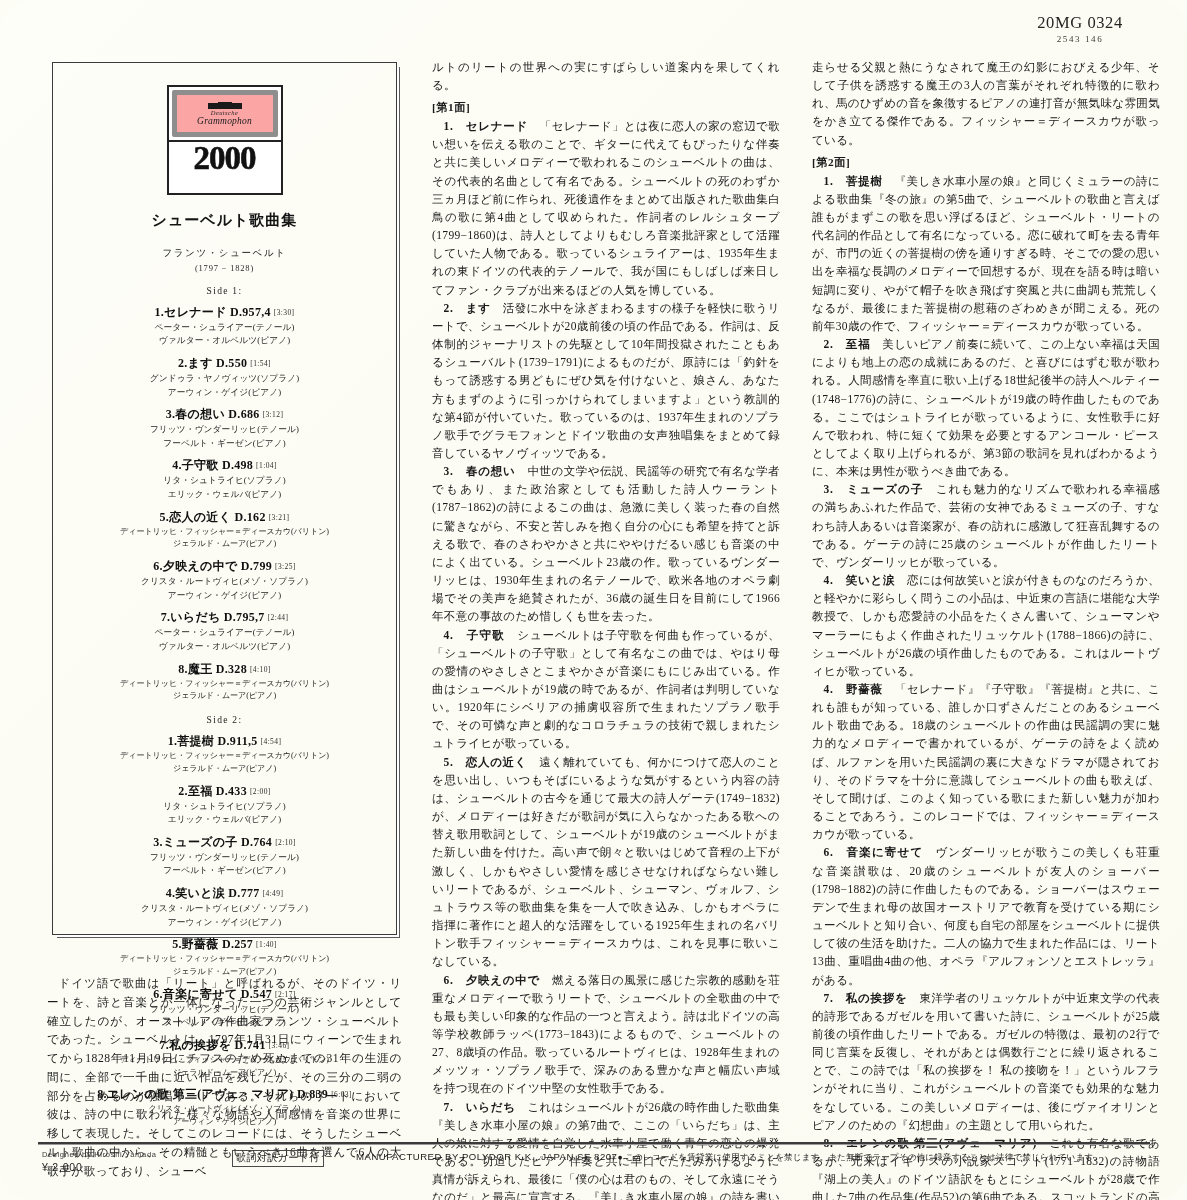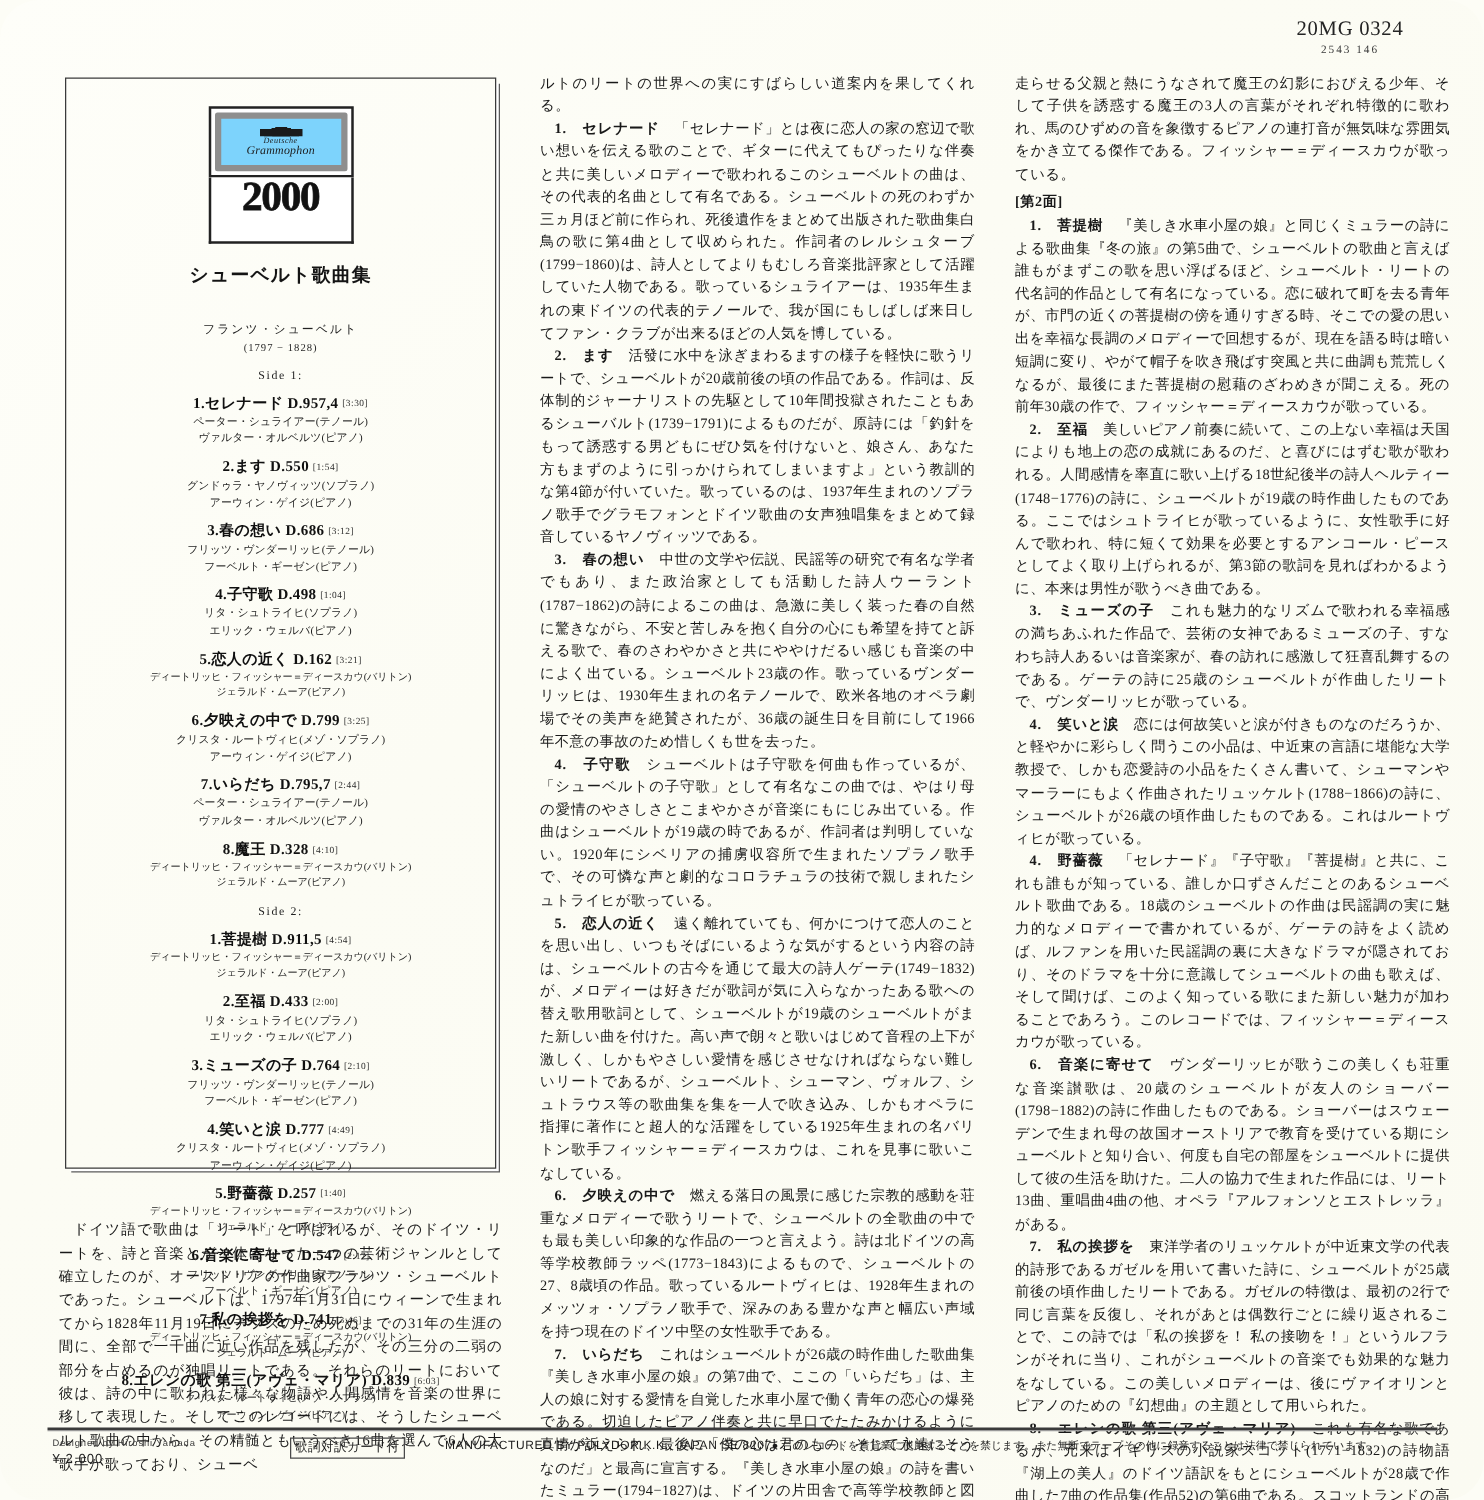--- a/index.html
+++ b/index.html
@@ -63,21 +63,21 @@
     margin: 6px auto 0 auto;
   }
   .dg-cartouche {
     border: 2px solid #222;
     padding: 3px;
     background: #fff;
   }
   .dg-inner-frame {
     border: 5px solid #8e8e8e;
     border-radius: 2px;
-    background: #7dd3fc;
+    background: #fca5a5;
     padding: 5px 4px 6px 4px;
     text-align: center;
     position: relative;
   }
   .dg-tulip {
     width: 34px;
     height: 9px;
     margin: 0 auto 1px auto;
     background:
       radial-gradient(ellipse at 50% 100%, #1a1a1a 0 58%, transparent 59%),
@@ -120,21 +120,21 @@
     font-size: 15px;
     font-weight: bold;
     letter-spacing: 1px;
     margin-top: 16px;
     color: #141414;
   }
   .composer {
     text-align: center;
     font-size: 9.5px;
     letter-spacing: 1.6px;
-    margin-top: 27px;
+    margin-top: 17px;
     color: #222;
   }
   .composer-dates {
     text-align: center;
     font-size: 8.5px;
     letter-spacing: 0.8px;
     margin-top: 3px;
     color: #2a2a2a;
   }
   .side-label {
@@ -385,20 +385,21 @@
         </div>
       </div>
   </div>
 
   <div class="left-body">
     <p>ドイツ語で歌曲は「リート」と呼ばれるが、そのドイツ・リートを、詩と音楽とが一体になった一つの芸術ジャンルとして確立したのが、オーストリアの作曲家フランツ・シューベルトであった。シューベルトは、1797年1月31日にウィーンで生まれてから1828年11月19日にチフスのため死ぬまでの31年の生涯の間に、全部で一千曲に近い作品を残したが、その三分の二弱の部分を占めるのが独唱リートである。それらのリートにおいて彼は、詩の中に歌われた様々な物語や人間感情を音楽の世界に移して表現した。そしてこのレコードには、そうしたシューベルト歌曲の中から、その精髄ともいうべき16曲を選んで6人の大歌手が歌っており、シューベ</p>
   </div>
 
   <div class="col center">
     <p>ルトのリートの世界への実にすばらしい道案内を果してくれる。</p>
+    <p class="side-head">[第1面]</p>
     <div id="center-notes">
         <p class="note"><b>1.　セレナード</b><span>　「セレナード」とは夜に恋人の家の窓辺で歌い想いを伝える歌のことで、ギターに代えてもぴったりな伴奏と共に美しいメロディーで歌われるこのシューベルトの曲は、その代表的名曲として有名である。シューベルトの死のわずか三ヵ月ほど前に作られ、死後遺作をまとめて出版された歌曲集白鳥の歌に第4曲として収められた。作詞者のレルシュターブ(1799−1860)は、詩人としてよりもむしろ音楽批評家として活躍していた人物である。歌っているシュライアーは、1935年生まれの東ドイツの代表的テノールで、我が国にもしばしば来日してファン・クラブが出来るほどの人気を博している。</span></p>
         <p class="note"><b>2.　ます</b><span>　活發に水中を泳ぎまわるますの様子を軽快に歌うリートで、シューベルトが20歳前後の頃の作品である。作詞は、反体制的ジャーナリストの先駆として10年間投獄されたこともあるシューバルト(1739−1791)によるものだが、原詩には「釣針をもって誘惑する男どもにぜひ気を付けないと、娘さん、あなた方もまずのように引っかけられてしまいますよ」という教訓的な第4節が付いていた。歌っているのは、1937年生まれのソプラノ歌手でグラモフォンとドイツ歌曲の女声独唱集をまとめて録音しているヤノヴィッツである。</span></p>
         <p class="note"><b>3.　春の想い</b><span>　中世の文学や伝説、民謡等の研究で有名な学者でもあり、また政治家としても活動した詩人ウーラント(1787−1862)の詩によるこの曲は、急激に美しく装った春の自然に驚きながら、不安と苦しみを抱く自分の心にも希望を持てと訴える歌で、春のさわやかさと共にややけだるい感じも音楽の中によく出ている。シューベルト23歳の作。歌っているヴンダーリッヒは、1930年生まれの名テノールで、欧米各地のオペラ劇場でその美声を絶賛されたが、36歳の誕生日を目前にして1966年不意の事故のため惜しくも世を去った。</span></p>
         <p class="note"><b>4.　子守歌</b><span>　シューベルトは子守歌を何曲も作っているが、「シューベルトの子守歌」として有名なこの曲では、やはり母の愛情のやさしさとこまやかさが音楽にもにじみ出ている。作曲はシューベルトが19歳の時であるが、作詞者は判明していない。1920年にシベリアの捕虜収容所で生まれたソプラノ歌手で、その可憐な声と劇的なコロラチュラの技術で親しまれたシュトライヒが歌っている。</span></p>
         <p class="note"><b>5.　恋人の近く</b><span>　遠く離れていても、何かにつけて恋人のことを思い出し、いつもそばにいるような気がするという内容の詩は、シューベルトの古今を通じて最大の詩人ゲーテ(1749−1832)が、メロディーは好きだが歌詞が気に入らなかったある歌への替え歌用歌詞として、シューベルトが19歳のシューベルトがまた新しい曲を付けた。高い声で朗々と歌いはじめて音程の上下が激しく、しかもやさしい愛情を感じさせなければならない難しいリートであるが、シューベルト、シューマン、ヴォルフ、シュトラウス等の歌曲集を集を一人で吹き込み、しかもオペラに指揮に著作にと超人的な活躍をしている1925年生まれの名バリトン歌手フィッシャー＝ディースカウは、これを見事に歌いこなしている。</span></p>
         <p class="note"><b>6.　夕映えの中で</b><span>　燃える落日の風景に感じた宗教的感動を荘重なメロディーで歌うリートで、シューベルトの全歌曲の中でも最も美しい印象的な作品の一つと言えよう。詩は北ドイツの高等学校教師ラッペ(1773−1843)によるもので、シューベルトの27、8歳頃の作品。歌っているルートヴィヒは、1928年生まれのメッツォ・ソプラノ歌手で、深みのある豊かな声と幅広い声域を持つ現在のドイツ中堅の女性歌手である。</span></p>
         <p class="note"><b>7.　いらだち</b><span>　これはシューベルトが26歳の時作曲した歌曲集『美しき水車小屋の娘』の第7曲で、ここの「いらだち」は、主人の娘に対する愛情を自覚した水車小屋で働く青年の恋心の爆発である。切迫したピアノ伴奏と共に早口でたたみかけるように真情が訴えられ、最後に「僕の心は君のもの、そして永遠にそうなのだ」と最高に宣言する。『美しき水車小屋の娘』の詩を書いたミュラー(1794−1827)は、ドイツの片田舎で高等学校教師と図書館長を務めながら文学活動をしていたが、大学生の頃出入りしていたサロンで『美しき水車小屋の娘』の主人公と同じような失恋体験を経験し、この詩集を書いたのである。歌っているのはシュライアーである。</span></p>
       </div>
   </div>

